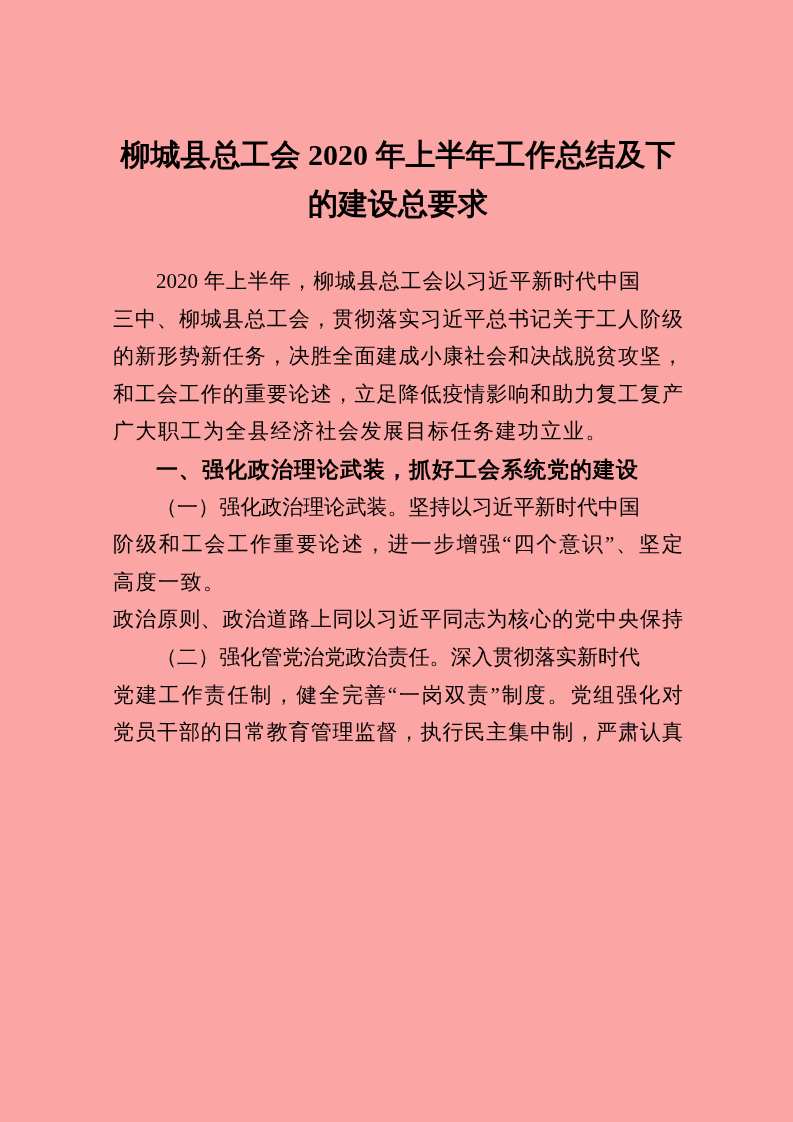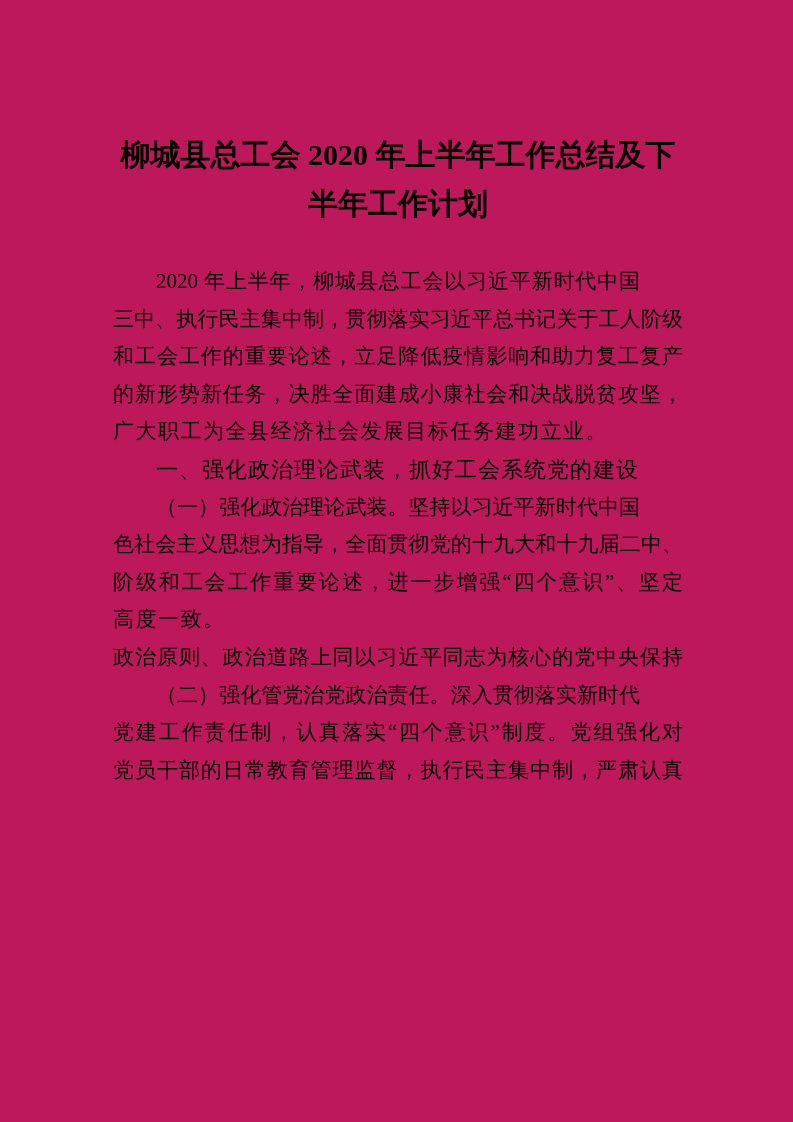--- a/index.html
+++ b/index.html
@@ -3,21 +3,21 @@
 <meta charset="utf-8">
 <style>
   * { margin: 0; padding: 0; box-sizing: border-box; }
   html, body { background: #ffffff; }
   body { font-family: "Liberation Serif", "DejaVu Serif", serif; color: #000000; }
 
   .page {
     position: relative;
     width: 793px;
     height: 1122px;
-    background: #be185d;
+    background: #fca5a5;
     overflow: hidden;
   }
 
   .doc-title {
     position: absolute;
     left: 113px;
     top: 130px;
     width: 570px;
     text-align: center;
     font-family: "Liberation Serif", "DejaVu Serif", serif;
@@ -51,52 +51,51 @@
   .line.indent { padding-left: 43px; width: 527px; }
 
   .line.lastline {
     text-align: right;
     text-align-last: left;
     letter-spacing: 1.5px;
   }
 
   .para.heading .line {
     font-family: "Liberation Sans", "DejaVu Sans", sans-serif;
-    font-weight: 400;
+    font-weight: 700;
     font-size: 22px;
     text-align: left;
     text-align-last: left;
     letter-spacing: 1px;
   }
 </style>
 </head>
 <body>
 
 <div class="page">
   <div class="doc-title">
     <div>柳城县总工会 2020 年上半年工作总结及下</div>
-    <div>半年工作计划</div>
+    <div>的建设总要求</div>
   </div>
   <div class="doc-body">
       <div class="para body">
         <div class="line indent">2020 年上半年，柳城县总工会以习近平新时代中国特色</div>
-        <div class="line">三中、执行民主集中制，贯彻落实习近平总书记关于工人阶级</div>
+        <div class="line">三中、柳城县总工会，贯彻落实习近平总书记关于工人阶级</div>
+        <div class="line">的新形势新任务，决胜全面建成小康社会和决战脱贫攻坚，</div>
         <div class="line">和工会工作的重要论述，立足降低疫情影响和助力复工复产</div>
-        <div class="line">的新形势新任务，决胜全面建成小康社会和决战脱贫攻坚，</div>
         <div class="line lastline">广大职工为全县经济社会发展目标任务建功立业。</div>
       </div>
       <div class="para heading">
         <div class="line indent lastline">一、强化政治理论武装，抓好工会系统党的建设</div>
       </div>
       <div class="para body">
         <div class="line indent">（一）强化政治理论武装。坚持以习近平新时代中国特</div>
-        <div class="line">色社会主义思想为指导，全面贯彻党的十九大和十九届二中、</div>
         <div class="line">阶级和工会工作重要论述，进一步增强“四个意识”、坚定</div>
         <div class="line lastline">高度一致。</div>
         <div class="line">政治原则、政治道路上同以习近平同志为核心的党中央保持</div>
       </div>
       <div class="para body">
         <div class="line indent">（二）强化管党治党政治责任。深入贯彻落实新时代党</div>
-        <div class="line">党建工作责任制，认真落实“四个意识”制度。党组强化对</div>
+        <div class="line">党建工作责任制，健全完善“一岗双责”制度。党组强化对</div>
         <div class="line">党员干部的日常教育管理监督，执行民主集中制，严肃认真</div>
       </div>
     </div>
 </div>
 
 </body></html>

